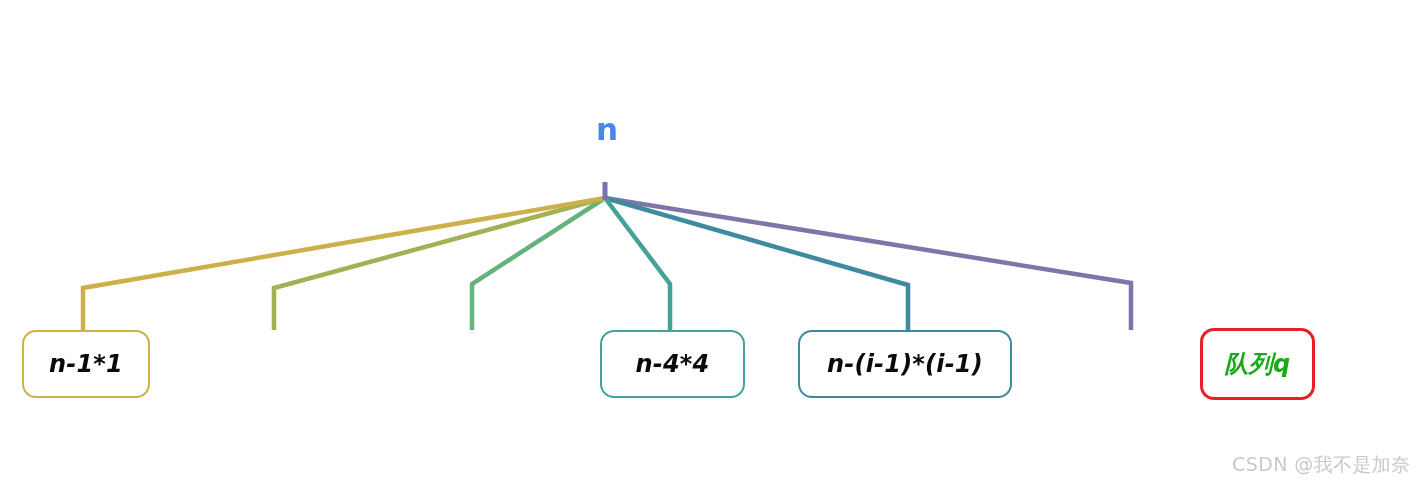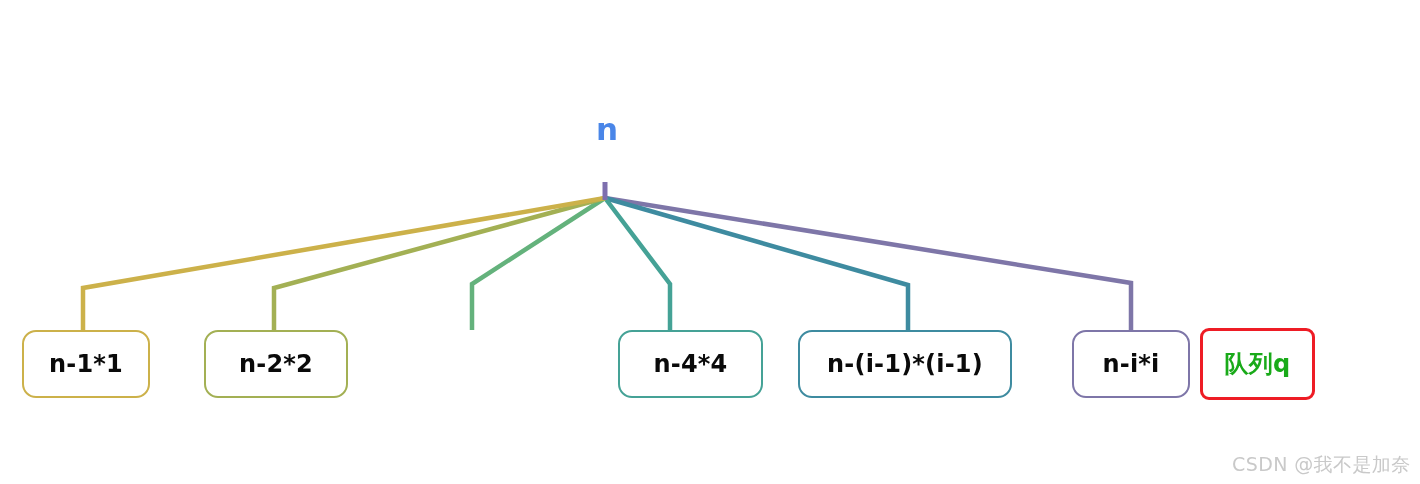--- a/index.html
+++ b/index.html
@@ -42,23 +42,24 @@
     border-width: 2.6px;
     border-radius: 14px;
     display: flex;
     align-items: center;
     justify-content: center;
     color: #0a0a0a;
     font-size: 24px;
     font-weight: bold;
     letter-spacing: 0.2px;
     white-space: nowrap;
+    font-style: italic;
   }
   .node.queue {
-    border-radius: 9px;
+    border-radius: 14px;
     border-width: 3px;
   }
   .watermark {
     position: absolute;
     font-size: 19px;
     color: #c9c9c9;
     letter-spacing: 0.4px;
     white-space: nowrap;
     user-select: none;
   }
@@ -76,31 +77,25 @@
       <path d="M 605 198 L 274 288 L 274 330" fill="none" stroke="#a3b054" stroke-width="4.5" stroke-linejoin="miter" stroke-linecap="butt"></path>
       <path d="M 605 198 L 83 288 L 83 330" fill="none" stroke="#ccb14a" stroke-width="4.5" stroke-linejoin="miter" stroke-linecap="butt"></path>
       <line x1="605" y1="182" x2="605" y2="200" stroke="#7e6fae" stroke-width="5" stroke-linecap="butt"></line>
     </svg>
 
   <div class="root-label" style="left: 596px; top: 114px; color: rgb(74, 134, 232);">n</div>
 
   <div class="node" style="left: 22px; top: 330px; width: 128px; height: 68px; border-color: rgb(204, 177, 74);">
     <span>n-1*1</span>
   </div>
-  <div class="node" style="left: 204px; top: 330px; width: 144px; height: 68px; border-color: rgb(163, 176, 84);">
-    <span>n-2*2</span>
-  </div>
-  <div class="node" style="left: 600px; top: 330px; width: 145px; height: 68px; border-color: rgb(69, 162, 150); margin-left: 18px;">
+  <div class="node" style="left: 600px; top: 330px; width: 145px; height: 68px; border-color: rgb(69, 162, 150);">
     <span>n-4*4</span>
   </div>
   <div class="node" style="left: 798px; top: 330px; width: 214px; height: 68px; border-color: rgb(62, 139, 160);">
     <span>n-(i-1)*(i-1)</span>
-  </div>
-  <div class="node" style="left: 1072px; top: 330px; width: 118px; height: 68px; border-color: rgb(126, 118, 168);">
-    <span>n-i*i</span>
   </div>
 
   <div class="node queue" style="left: 1200px; top: 328px; width: 115px; height: 72px; border-color: rgb(238, 28, 37); color: rgb(25, 170, 25);">
     <span>队列q</span>
   </div>
 
   <div class="watermark" style="left: 1232px; top: 452px;">CSDN @我不是加奈</div>
 
 </div>
 

